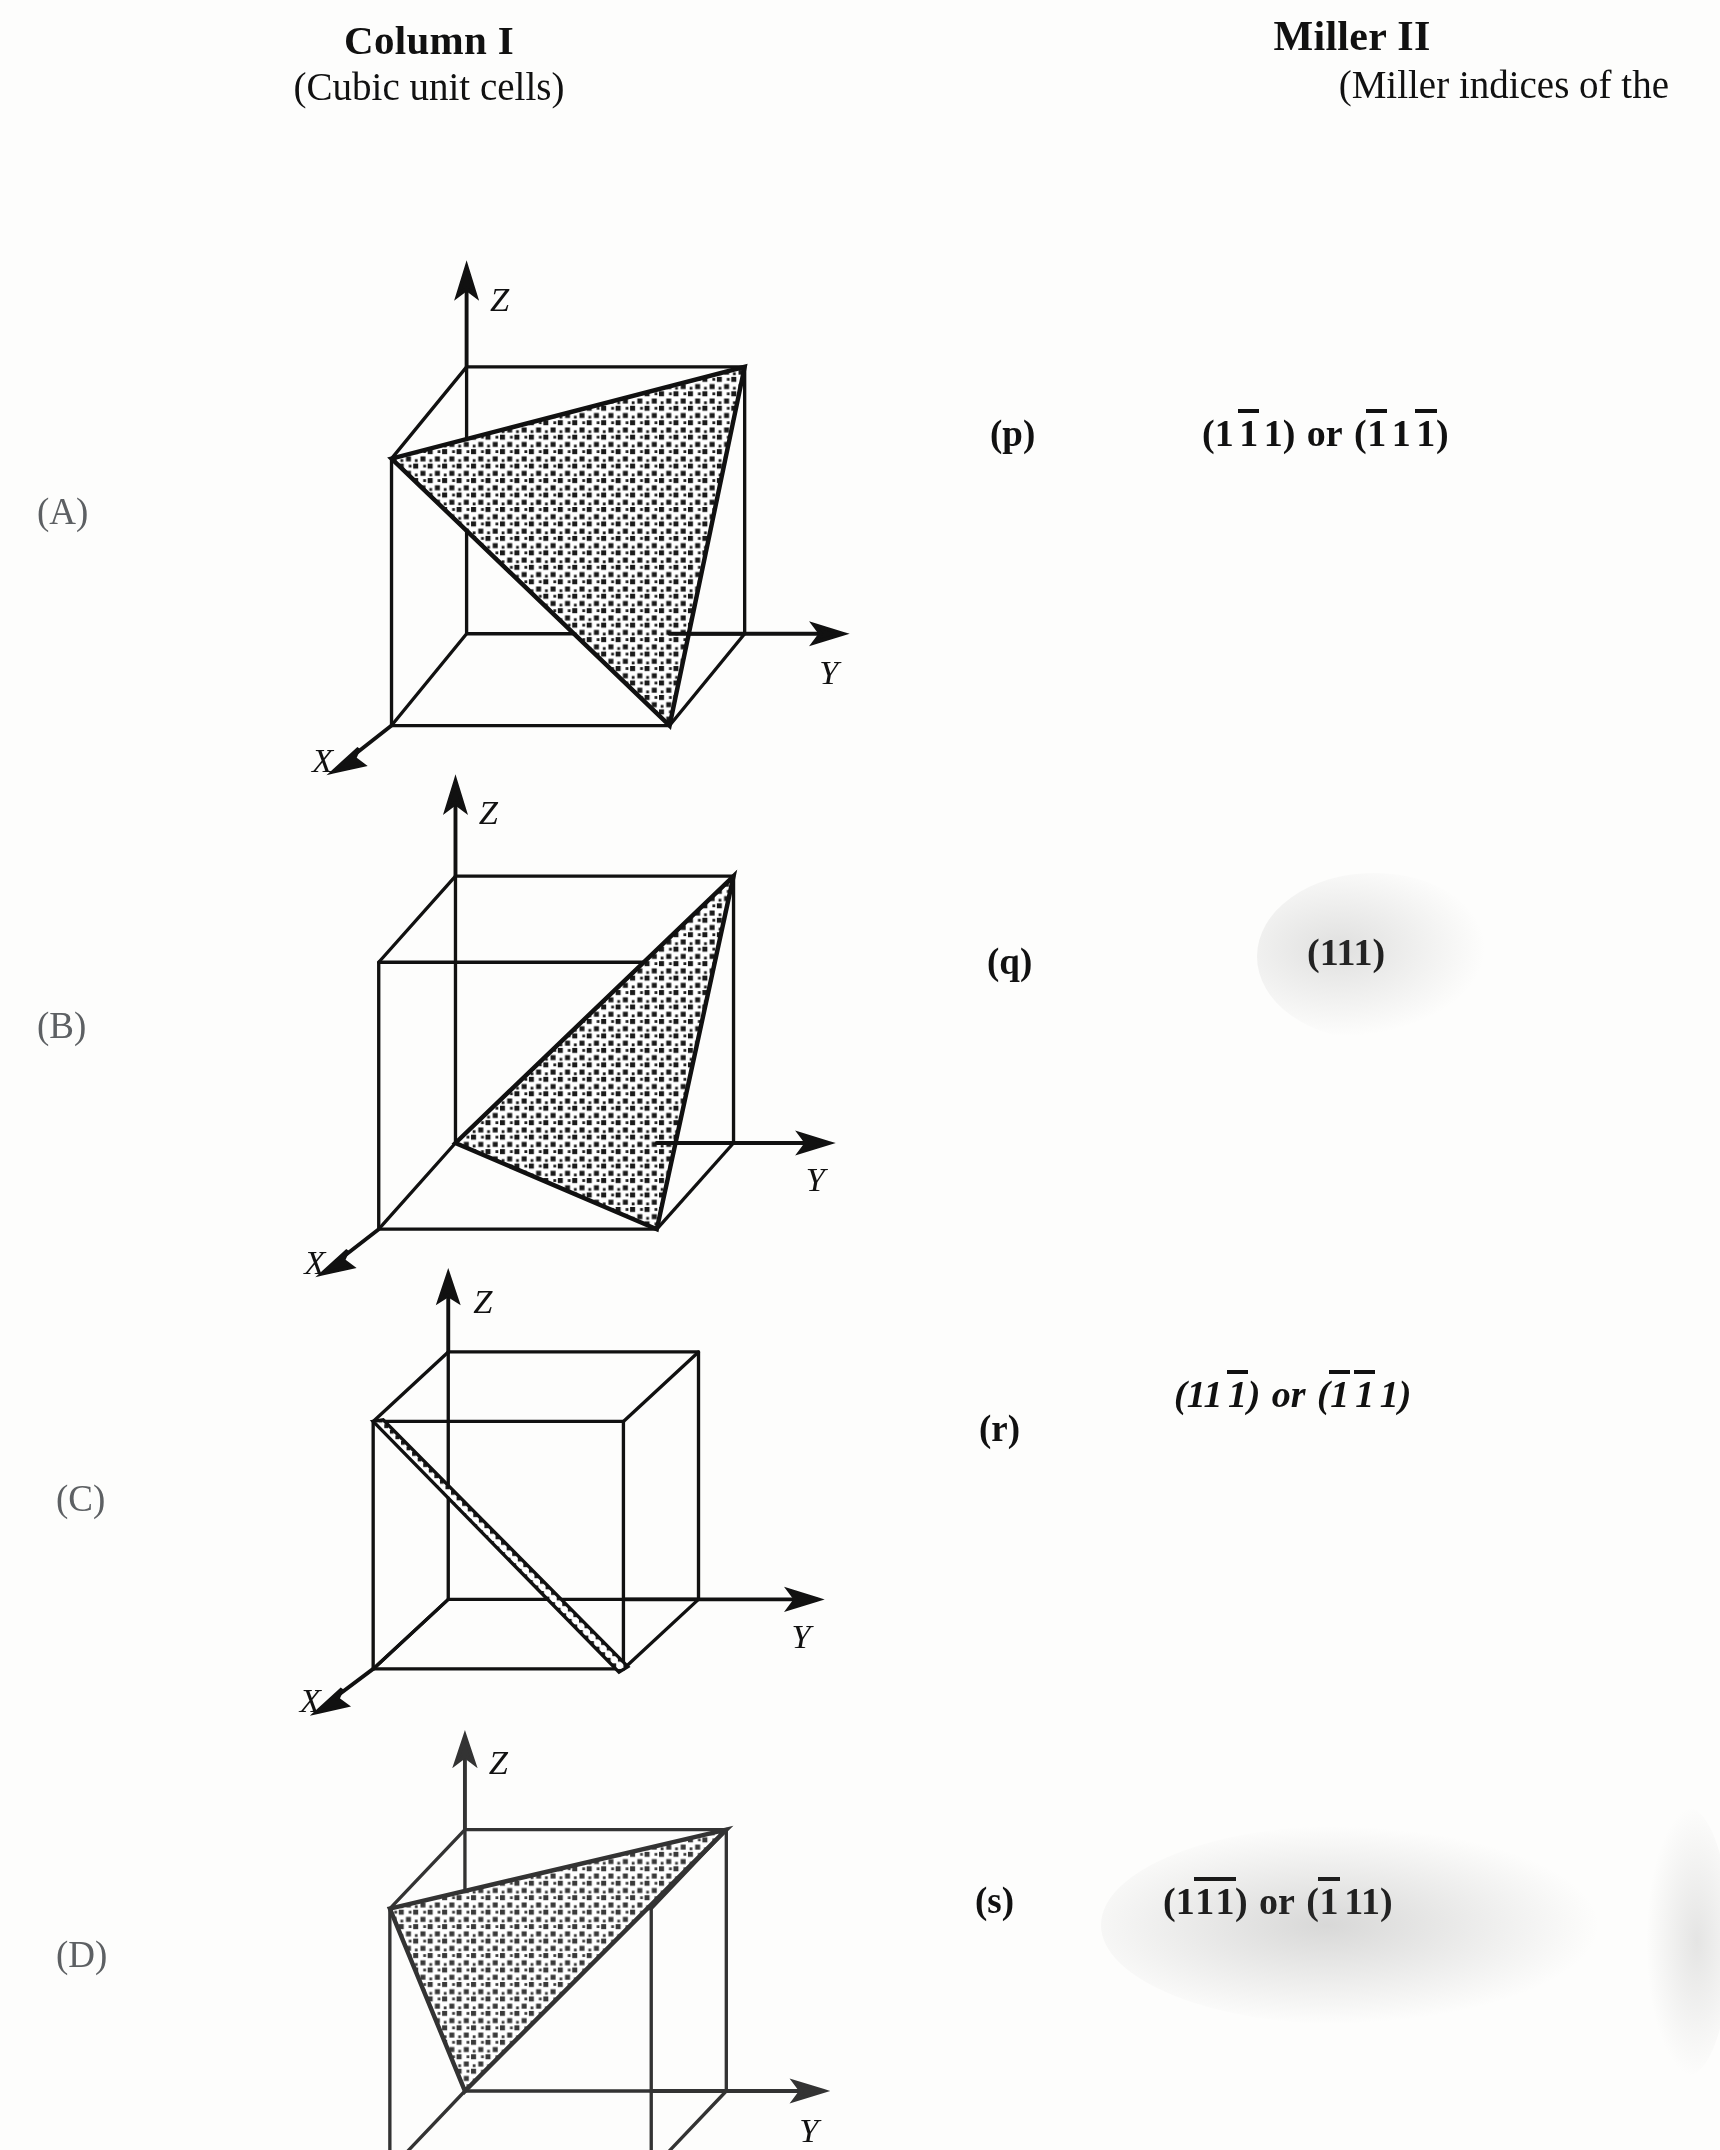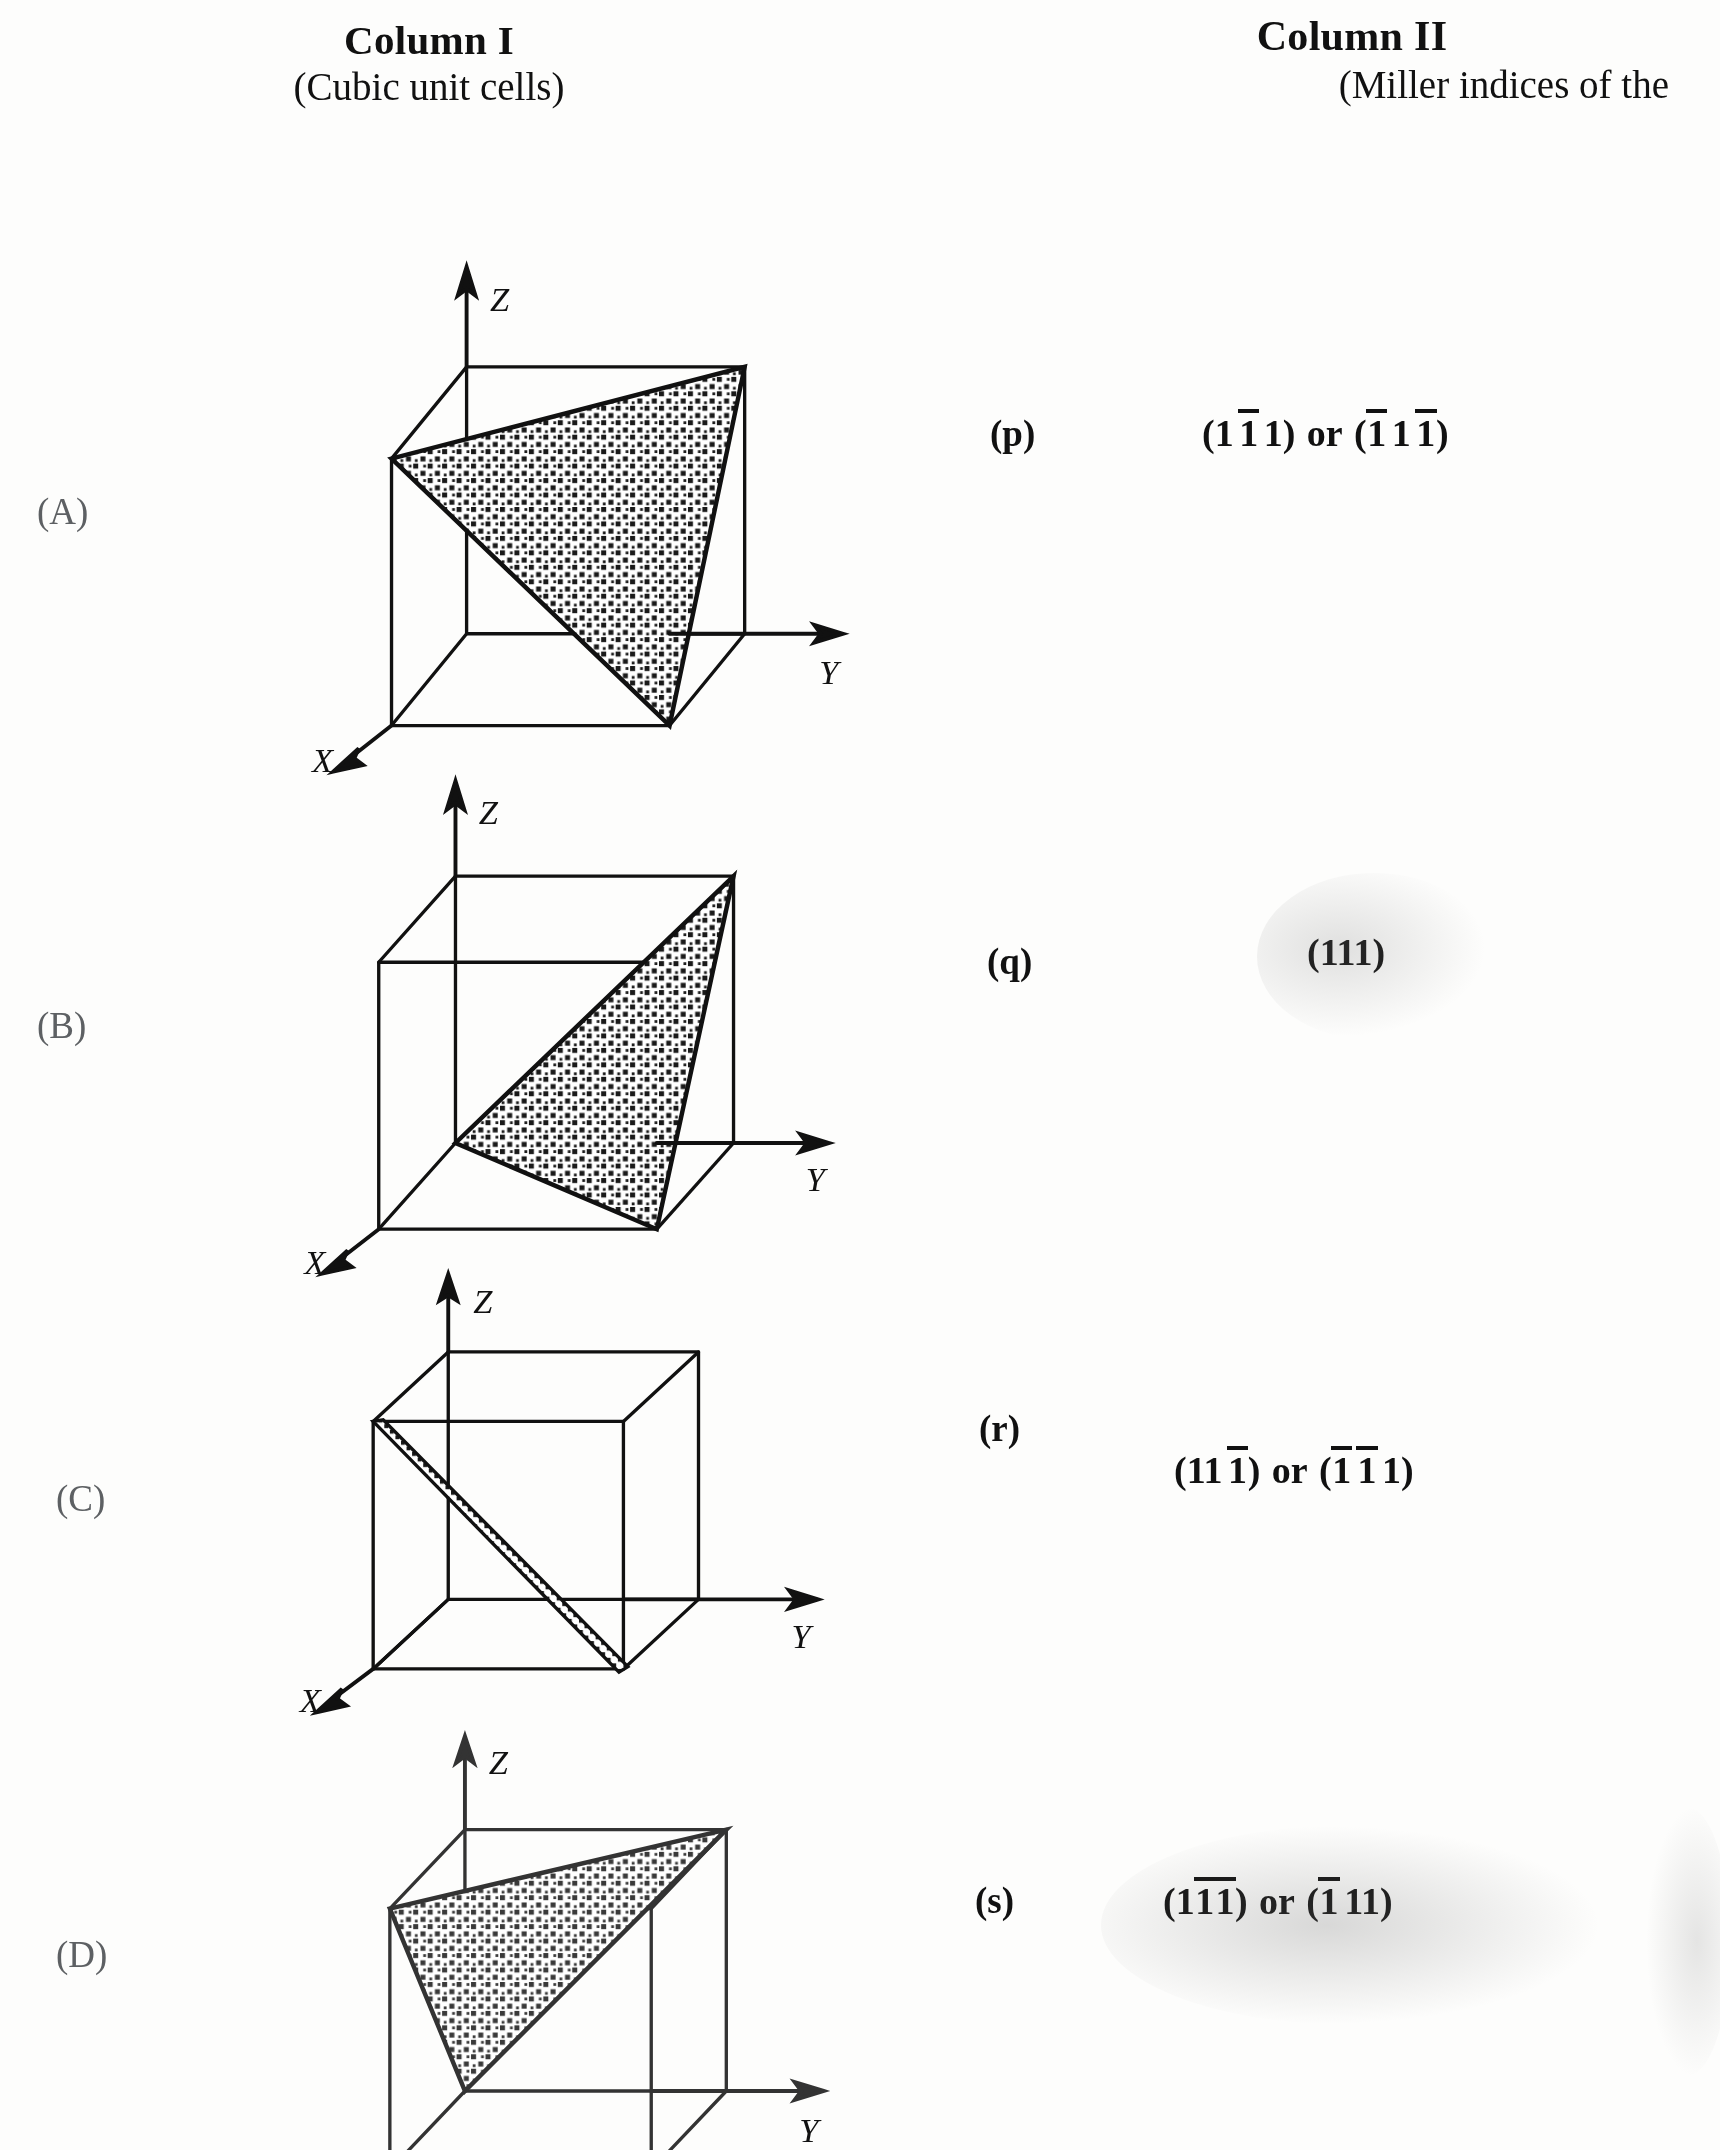--- a/index.html
+++ b/index.html
@@ -52,21 +52,21 @@
 <body>
 
 <div class="page">
 
   <div class="col-head" id="col1-head">
     <div class="ttl">Column I</div>
     <div class="sub">(Cubic unit cells)</div>
   </div>
 
   <div class="col-head" id="col2-head">
-    <div class="ttl">Column II</div>
+    <div class="ttl">Miller II</div>
     <div class="sub">(Miller indices of the</div>
   </div>
 
   <div class="row-label" style="left:37px;top:490px;">(A)</div>
   <div class="row-label" style="left:37px;top:1004px;">(B)</div>
   <div class="row-label" style="left:56px;top:1477px;">(C)</div>
   <div class="row-label" style="left:56px;top:1933px;">(D)</div>
 
   <div class="fig" style="left:312px;top:261px;">
     <svg width="545" height="512" viewBox="0 0 980 920">
@@ -218,21 +218,21 @@
   <div class="mi-val" style="left:1202px;top:411px;">
     <span><span>(</span><span>1</span><span class="sp"></span><span class="bar">1</span><span class="sp"></span><span>1</span><span>)</span></span><span class="orword">or</span><span><span>(</span><span class="bar">1</span><span class="sp"></span><span>1</span><span class="sp"></span><span class="bar">1</span><span>)</span></span>
   </div>
 
   <div class="mi-key" style="left:987px;top:940px;">(q)</div>
   <div class="mi-val" style="left:1307px;top:930px;">
     <span><span>(</span><span>1</span><span>1</span><span>1</span><span>)</span></span>
   </div>
 
   <div class="mi-key" style="left:979px;top:1407px;">(r)</div>
-  <div class="mi-val" style="left:1174px;top:1448px;">
+  <div class="mi-val" style="left:1174px;top:1372px;font-style:italic;">
     <span><span>(</span><span>1</span><span>1</span><span class="sp"></span><span class="bar">1</span><span>)</span></span><span class="orword">or</span><span><span>(</span><span class="bar">1</span><span class="sp"></span><span class="bar">1</span><span class="sp"></span><span>1</span><span>)</span></span>
   </div>
 
   <div class="mi-key" style="left:975px;top:1879px;">(s)</div>
   <div class="mi-val" style="left:1163px;top:1879px;">
     <span><span>(</span><span>1</span><span class="bar">1</span><span class="bar">1</span><span>)</span></span><span class="orword">or</span><span><span>(</span><span class="bar">1</span><span class="sp"></span><span>1</span><span>1</span><span>)</span></span>
   </div>
 
   <div class="smudge" style="left:1257px;top:873px;width:234px;height:167px;
               background:radial-gradient(ellipse at 35% 45%, rgba(120,120,120,.22), rgba(255,255,255,0) 68%);"></div>

